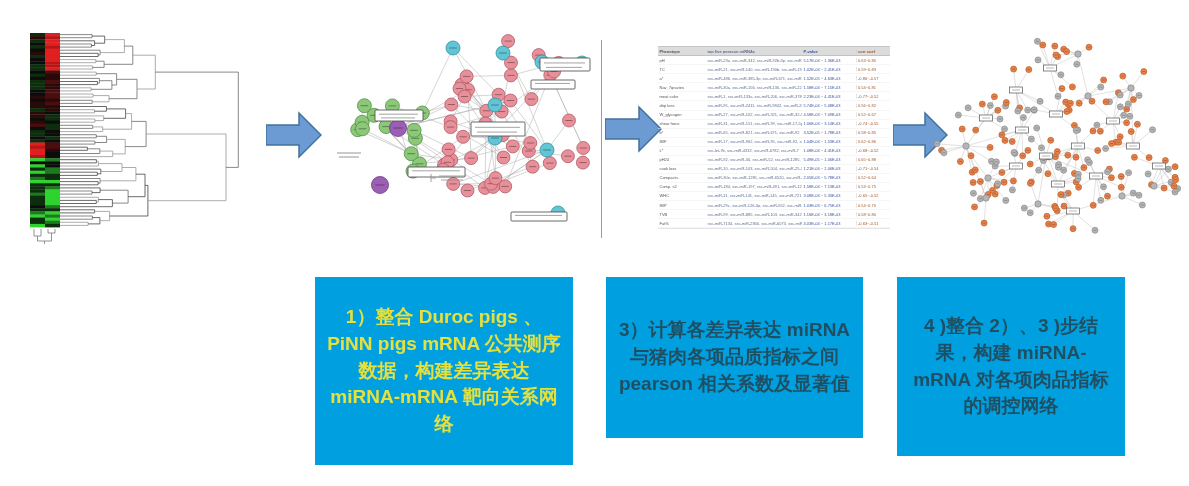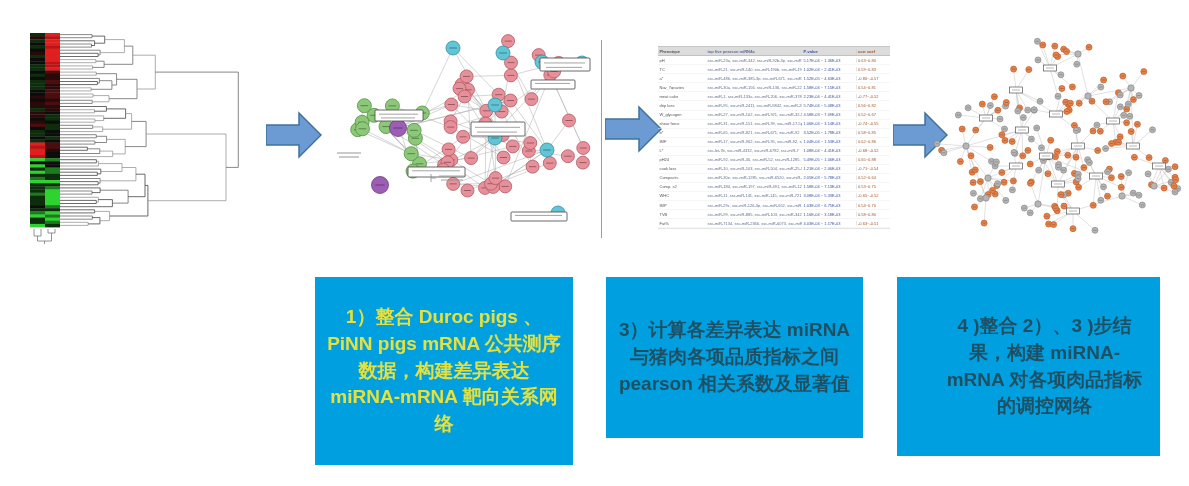--- a/index.html
+++ b/index.html
@@ -915,17 +915,17 @@
         <circle cx="60" cy="170" r="3.2" fill="#b5b5b5" stroke="#8a8a8a" stroke-width="0.7"></circle>
       </svg>
   </div>
 
   <div class="step-box" style="left: 315px; top: 277px; width: 258px; height: 188px; background: rgb(0, 160, 224); color: rgb(230, 224, 60);">
     <div class="step-text">1）整合 Duroc pigs 、 PiNN pigs mRNA 公共测序数据，构建差异表达 miRNA-mRNA 靶向关系网络</div>
   </div>
   <div class="step-box" style="left: 606px; top: 277px; width: 257px; height: 161px; background: rgb(0, 160, 224); color: rgb(31, 79, 99);">
     <div class="step-text">3）计算各差异表达 miRNA 与猪肉各项品质指标之间 pearson 相关系数及显著值</div>
   </div>
-  <div class="step-box" style="left: 897px; top: 277px; width: 263px; height: 179px; background: rgb(0, 160, 224); color: rgb(31, 79, 99); padding-left: 44px;">
+  <div class="step-box" style="left: 897px; top: 277px; width: 228px; height: 179px; background: rgb(0, 160, 224); color: rgb(31, 79, 99);">
     <div class="step-text">4 )整合 2）、3 )步结果，构建 miRNA-mRNA 对各项肉品指标的调控网络</div>
   </div>
 
 </div>
 
 </body></html>

